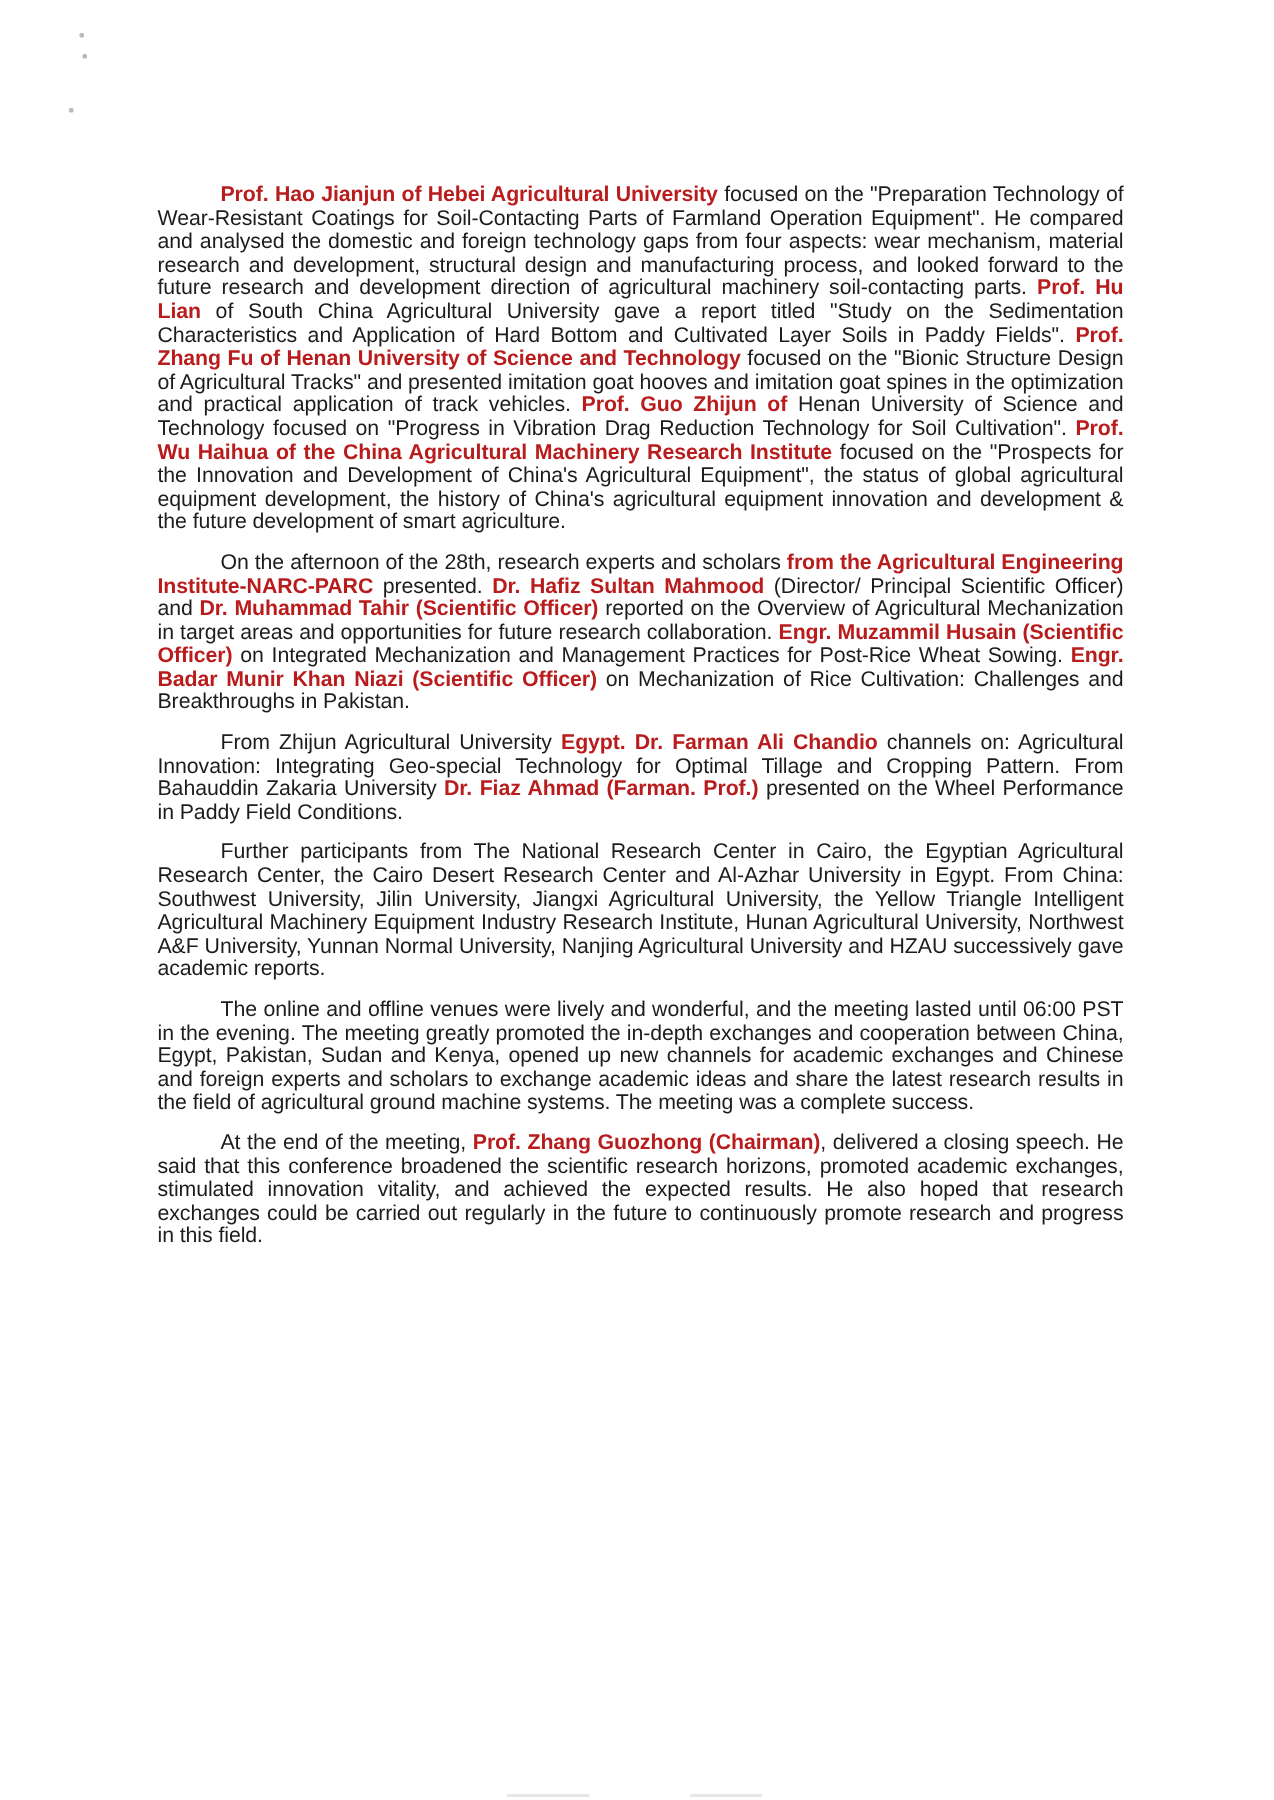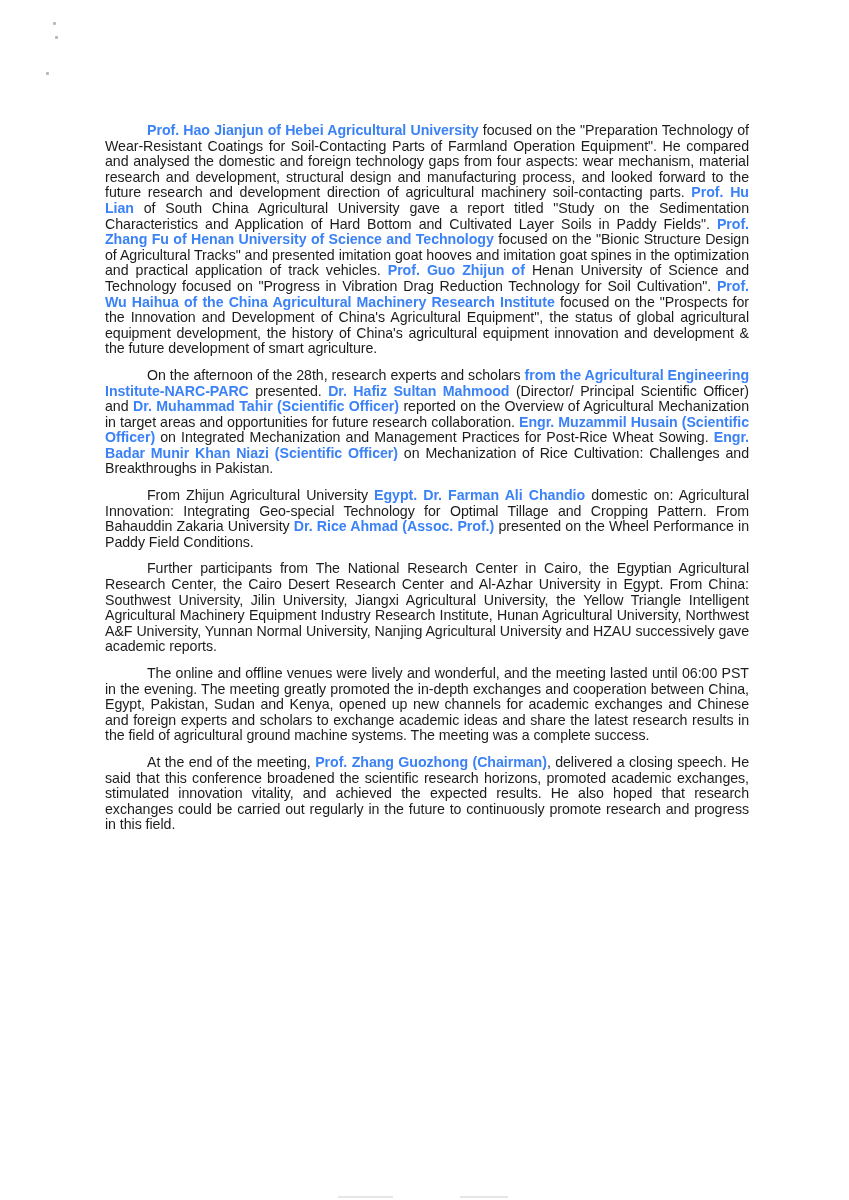--- a/index.html
+++ b/index.html
@@ -31,39 +31,39 @@
       line-height: 15.6px;
       letter-spacing: -0.05px;
     }
     .para {
       margin: 0 0 11px 0;
       text-align: justify;
       text-indent: 42px;
     }
     .para b {
       font-weight: bold;
-      color: #3b82f6;
+      color: #b91c1c;
     }
     .footer-smudge {
       position: absolute;
       top: 1196px;
       height: 2px;
       background: #e6e6e6;
     }
   </style>
 </head>
 <body>
 
 <div class="scan-mark" style="left:53px; top:22px;"></div>
 <div class="scan-mark" style="left:55px; top:36px;"></div>
 <div class="scan-mark" style="left:46px; top:72px;"></div>
 
 <div class="page-body">
   <p class="para"><b>Prof. Hao Jianjun of Hebei Agricultural University</b><span> focused on the "Preparation Technology of Wear-Resistant Coatings for Soil-Contacting Parts of Farmland Operation Equipment". He compared and analysed the domestic and foreign technology gaps from four aspects: wear mechanism, material research and development, structural design and manufacturing process, and looked forward to the future research and development direction of agricultural machinery soil-contacting parts. </span><b>Prof. Hu Lian</b><span> of South China Agricultural University gave a report titled "Study on the Sedimentation Characteristics and Application of Hard Bottom and Cultivated Layer Soils in Paddy Fields". </span><b>Prof. Zhang Fu of Henan University of Science and Technology</b><span> focused on the "Bionic Structure Design of Agricultural Tracks" and presented imitation goat hooves and imitation goat spines in the optimization and practical application of track vehicles. </span><b>Prof. Guo Zhijun of</b><span> Henan University of Science and Technology focused on "Progress in Vibration Drag Reduction Technology for Soil Cultivation". </span><b>Prof. Wu Haihua of the China Agricultural Machinery Research Institute</b><span> focused on the "Prospects for the Innovation and Development of China's Agricultural Equipment", the status of global agricultural equipment development, the history of China's agricultural equipment innovation and development &amp; the future development of smart agriculture.</span></p>
   <p class="para"><span>On the afternoon of the 28th, research experts and scholars </span><b>from the Agricultural Engineering Institute-NARC-PARC</b><span> presented. </span><b>Dr. Hafiz Sultan Mahmood</b><span> (Director/ Principal Scientific Officer) and </span><b>Dr. Muhammad Tahir (Scientific Officer)</b><span> reported on the Overview of Agricultural Mechanization in target areas and opportunities for future research collaboration. </span><b>Engr. Muzammil Husain (Scientific Officer)</b><span> on Integrated Mechanization and Management Practices for Post-Rice Wheat Sowing. </span><b>Engr. Badar Munir Khan Niazi (Scientific Officer)</b><span> on Mechanization of Rice Cultivation: Challenges and Breakthroughs in Pakistan.</span></p>
-  <p class="para"><span>From Zhijun Agricultural University </span><b>Egypt. Dr. Farman Ali Chandio</b><span> domestic on: Agricultural Innovation: Integrating Geo-special Technology for Optimal Tillage and Cropping Pattern. From Bahauddin Zakaria University </span><b>Dr. Rice Ahmad (Assoc. Prof.)</b><span> presented on the Wheel Performance in Paddy Field Conditions.</span></p>
+  <p class="para"><span>From Zhijun Agricultural University </span><b>Egypt. Dr. Farman Ali Chandio</b><span> channels on: Agricultural Innovation: Integrating Geo-special Technology for Optimal Tillage and Cropping Pattern. From Bahauddin Zakaria University </span><b>Dr. Fiaz Ahmad (Farman. Prof.)</b><span> presented on the Wheel Performance in Paddy Field Conditions.</span></p>
   <p class="para"><span>Further participants from The National Research Center in Cairo, the Egyptian Agricultural Research Center, the Cairo Desert Research Center and Al-Azhar University in Egypt. From China: Southwest University, Jilin University, Jiangxi Agricultural University, the Yellow Triangle Intelligent Agricultural Machinery Equipment Industry Research Institute, Hunan Agricultural University, Northwest A&amp;F University, Yunnan Normal University, Nanjing Agricultural University and HZAU successively gave academic reports.</span></p>
   <p class="para"><span>The online and offline venues were lively and wonderful, and the meeting lasted until 06:00 PST in the evening. The meeting greatly promoted the in-depth exchanges and cooperation between China, Egypt, Pakistan, Sudan and Kenya, opened up new channels for academic exchanges and Chinese and foreign experts and scholars to exchange academic ideas and share the latest research results in the field of agricultural ground machine systems. The meeting was a complete success.</span></p>
   <p class="para"><span>At the end of the meeting, </span><b>Prof. Zhang Guozhong (Chairman)</b><span>, delivered a closing speech. He said that this conference broadened the scientific research horizons, promoted academic exchanges, stimulated innovation vitality, and achieved the expected results. He also hoped that research exchanges could be carried out regularly in the future to continuously promote research and progress in this field.</span></p>
 </div>
 
 <div class="footer-smudge" style="left:338px; width:55px;"></div>
 <div class="footer-smudge" style="left:460px; width:48px;"></div>
 
 </body></html>

